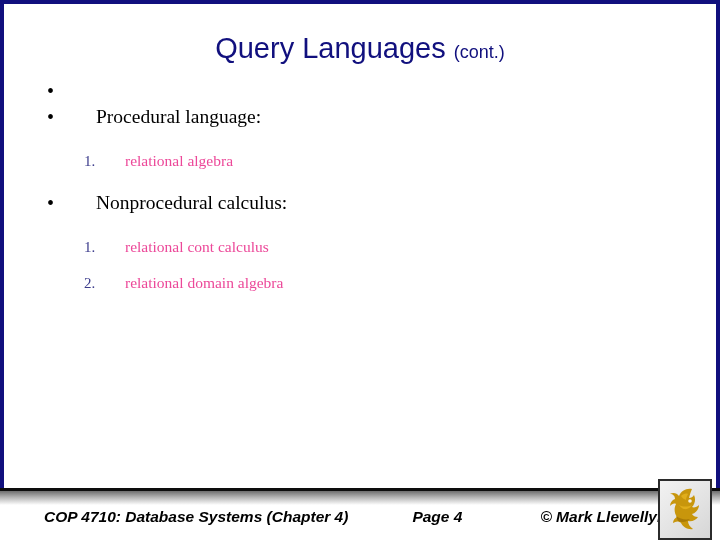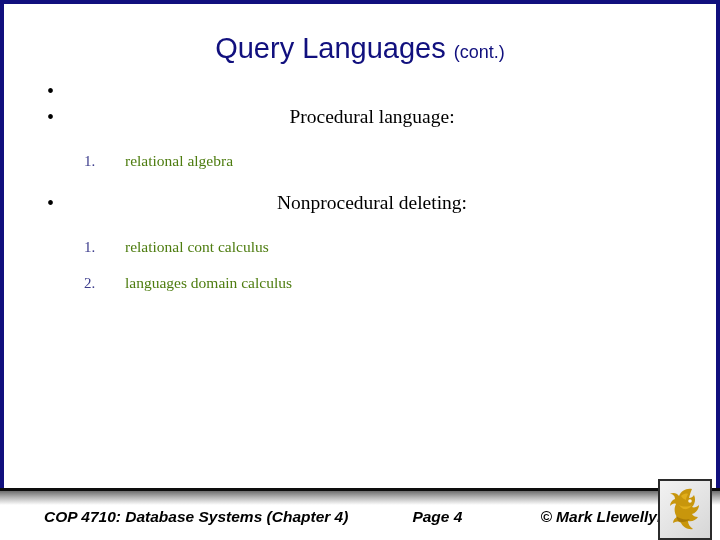--- a/index.html
+++ b/index.html
@@ -83,42 +83,42 @@
   }
   .bullet-text {
     font-family: "Liberation Serif", "DejaVu Serif", serif;
     font-size: 19.5px;
     line-height: 26px;
     color: #000000;
     text-align: justify;
     text-justify: inter-word;
   }
   .bullet-text.nojust {
-    text-align: center;
+    text-align: left;
   }
 
   .num-row {
     position: relative;
     padding-left: 125px;
     margin-bottom: 2px;
   }
   .num-label {
     position: absolute;
     left: 84px;
     top: 0;
     font-family: "Liberation Serif", "DejaVu Serif", serif;
     font-size: 15px;
     line-height: 22px;
     color: #3c3c8c;
   }
   .num-text {
     font-family: "Liberation Serif", "DejaVu Serif", serif;
     font-size: 15.5px;
     line-height: 22px;
-    color: #4d7c0f;
+    color: #ec4899;
   }
 
   .gap-lg { height: 22px; }
   .gap-md { height: 16px; }
   .gap-sm { height: 12px; }
 
   
   .footer-rule {
     position: absolute;
     left: 0;
@@ -212,35 +212,35 @@
 
     <div class="num-row">
       <span class="num-label">1.</span>
       <div class="num-text">relational algebra</div>
     </div>
 
     <div class="gap-md"></div>
 
     <div class="bullet-row">
       <span class="bullet-dot">•</span>
-      <div class="bullet-text nojust">Nonprocedural deleting:</div>
+      <div class="bullet-text nojust">Nonprocedural calculus:</div>
     </div>
 
     <div class="gap-md"></div>
 
     <div class="num-row">
       <span class="num-label">1.</span>
       <div class="num-text">relational cont calculus</div>
     </div>
 
     <div class="gap-sm"></div>
 
     <div class="num-row">
       <span class="num-label">2.</span>
-      <div class="num-text">languages domain calculus</div>
+      <div class="num-text">relational domain algebra</div>
     </div>
 
   </div>
 
   <div class="footer-rule"></div>
   <div class="footer-grad"></div>
 
   <div class="footer-text"><span class="f-course">COP 4710: Database Systems  (Chapter 4)</span><span class="f-page">Page 4</span><span class="f-copy">© Mark</span>
     <span>Llewellyn</span></div>
 

